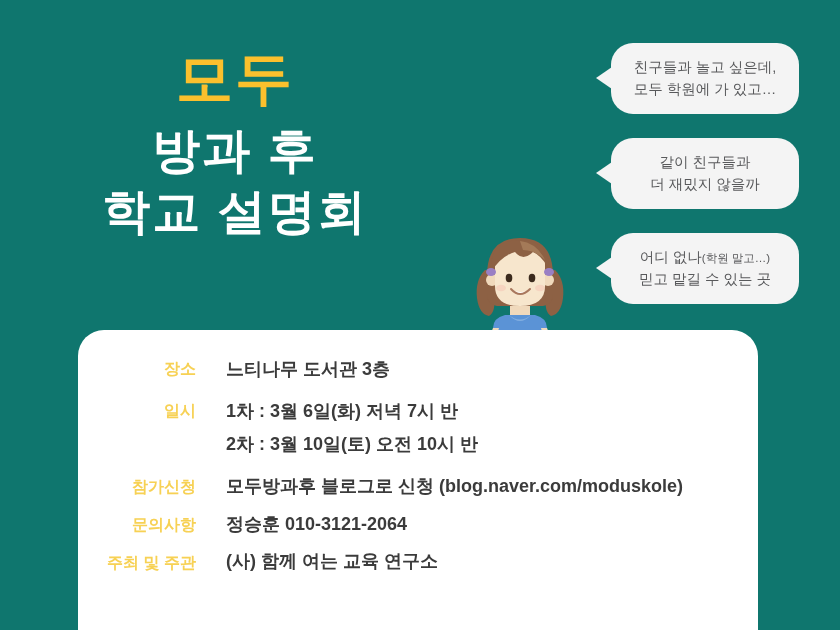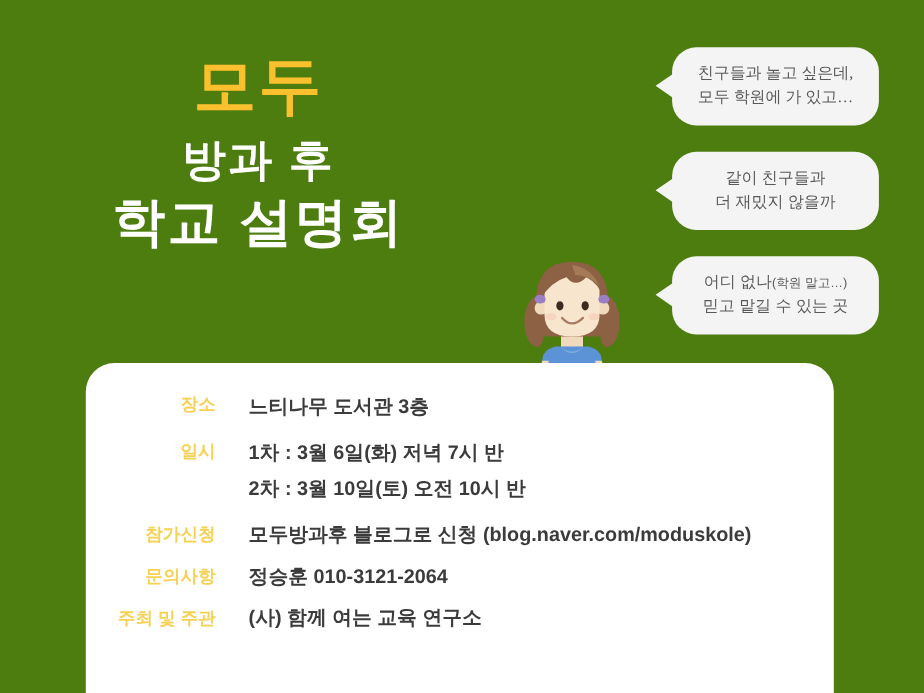--- a/index.html
+++ b/index.html
@@ -9,42 +9,42 @@
   body {
     width: 840px;
     height: 630px;
     overflow: hidden;
     font-family: "Liberation Sans", "DejaVu Sans", sans-serif;
   }
   .poster {
     position: relative;
     width: 840px;
     height: 630px;
-    background: #4d7c0f;
+    background: #0f766e;
     overflow: hidden;
   }
 
   
   .title-block {
     position: absolute;
     left: 0;
     top: 48px;
     width: 470px;
     text-align: center;
   }
   .title-main {
     font-size: 57px;
     font-weight: bold;
     color: #fbc02d;
     letter-spacing: 2px;
     line-height: 1.08;
     margin: 0 0 14px 0;
   }
   .title-sub1 {
-    font-size: 40px;
+    font-size: 48px;
     font-weight: bold;
     color: #ffffff;
     letter-spacing: 2px;
     line-height: 1.12;
     margin: 0 0 8px 0;
   }
   .title-sub2 {
     font-size: 48px;
     font-weight: bold;
     color: #ffffff;
@@ -70,21 +70,21 @@
     left: -15px;
     top: 50%;
     margin-top: -11px;
     width: 0;
     height: 0;
     border-top: 11px solid transparent;
     border-bottom: 11px solid transparent;
     border-right: 16px solid #f4f4f4;
   }
   .bubble-line { display: block; white-space: nowrap; }
-  #bubble-1 { left: 611px; top: 43px;  width: 188px; font-family: Liberation Serif, serif; }
+  #bubble-1 { left: 611px; top: 43px;  width: 188px; }
   #bubble-2 { left: 611px; top: 138px; width: 188px; }
   #bubble-3 { left: 611px; top: 233px; width: 188px; }
   .bubble-small { font-size: 11.5px; }
 
   
   .girl {
     position: absolute;
     left: 465px;
     top: 228px;
     width: 110px;

